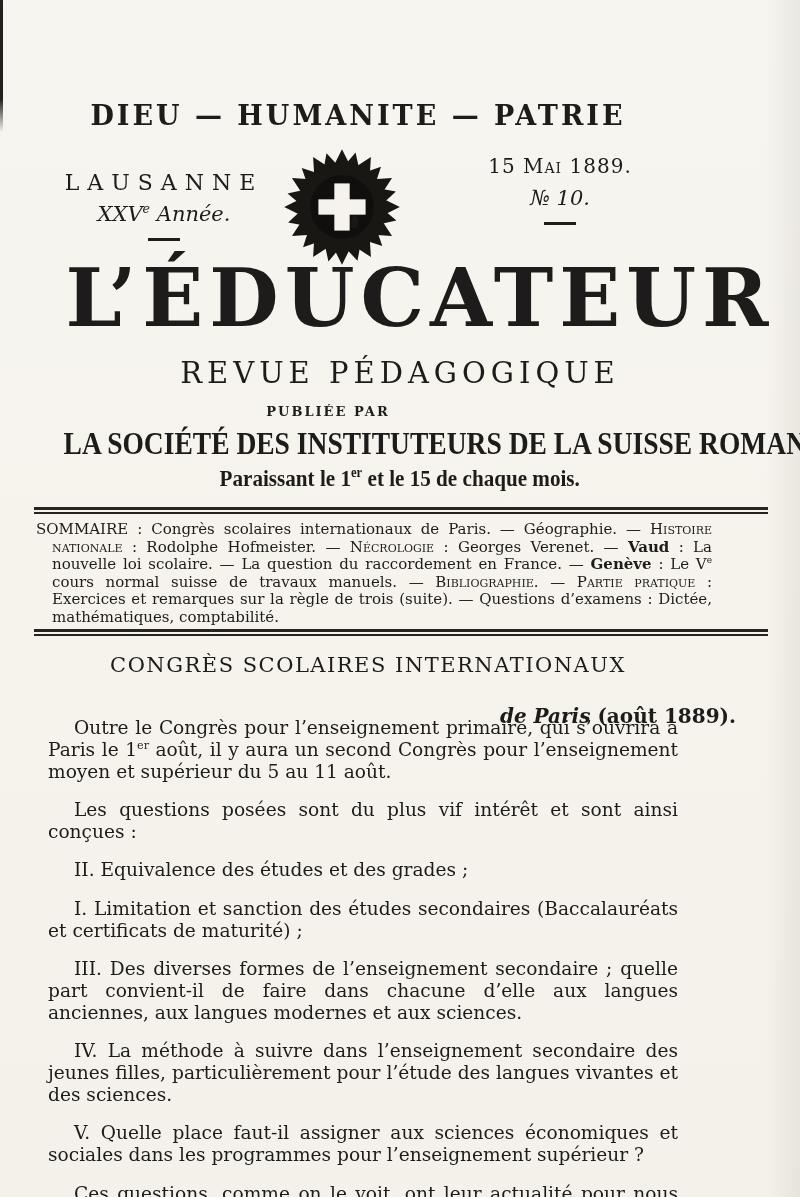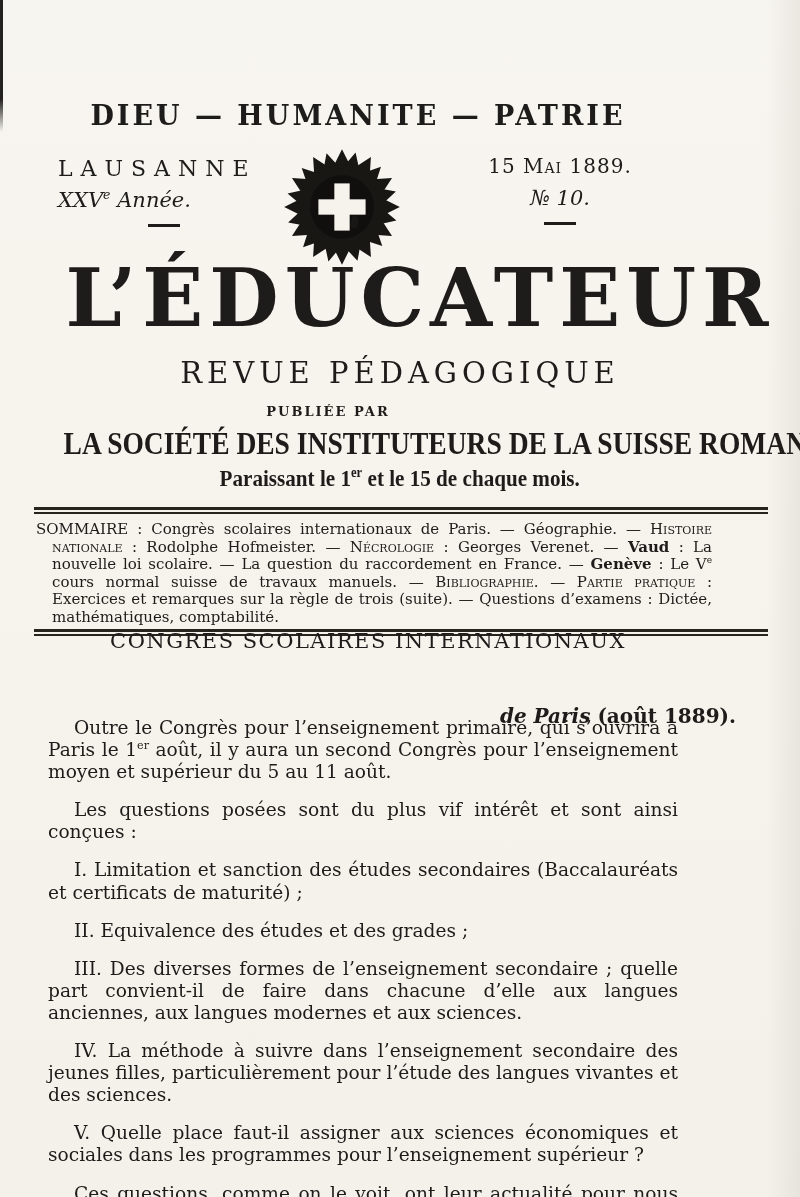--- a/index.html
+++ b/index.html
@@ -25,21 +25,21 @@
     position:absolute; left:0; top:0; width:3px; height:132px;
     background:linear-gradient(180deg,#22211f 75%, rgba(34,33,31,0)); 
   }
 
   .motto{
     position:absolute; top:100px; left:0; width:716px;
     text-align:center; font-weight:bold;
     font-size:27px; letter-spacing:3px; white-space:nowrap;
   }
 
-  .mast-left{ position:absolute; top:156px; left:58px;  width:212px; text-align:left; }
+  .mast-left{ position:absolute; top:170px; left:58px;  width:212px; text-align:center; }
   .mast-right{position:absolute; top:154px; left:454px; width:212px; text-align:center; }
   .mast-place{ font-size:22px; letter-spacing:8px; white-space:nowrap; }
   .mast-year{ font-size:21px; font-style:italic; margin-top:7px; }
   .mast-date{ font-size:20px; letter-spacing:1px; }
   .mast-no{ font-size:21px; font-style:italic; margin-top:8px; }
   .mast-dash{ width:32px; height:3px; background:#1d1c1a; margin:12px auto 0 auto; }
 
   .emblem{ position:absolute; left:283px; top:148px; width:118px; height:118px; }
 
   .title{
@@ -75,21 +75,21 @@
   .rule-top{ top:507px; }
   .rule-bottom{ top:629px; }
 
   .sommaire{
     position:absolute; top:521px; left:36px; width:676px;
     font-size:15px; line-height:17.6px; text-align:justify;
     padding-left:16px; text-indent:-16px;
   }
 
   .article-title{
-    position:absolute; top:629px; left:0; width:736px; text-align:center;
+    position:absolute; top:653px; left:0; width:736px; text-align:center;
     font-size:21px; letter-spacing:1.5px;
   }
   .article-subtitle{
     position:absolute; top:704px; left:0; width:736px; text-align:right;
     font-size:20px;
     font-weight:bold;
   }
 
   .body-text{
     position:absolute; top:701px; left:32px; width:662px;
@@ -151,21 +151,21 @@
   <div class="sommaire"><span>SOMMAIRE : Congrès scolaires internationaux de Paris. — Géographie. — </span><span class="sc">Histoire nationale</span><span> : Rodolphe Hofmeister. — </span><span class="sc">Nécrologie</span><span> : Georges Verenet. — </span><span class="b">Vaud</span><span> : La nouvelle loi scolaire. — La question du raccordement en France. — </span><span class="b">Genève</span><span> : Le V</span><span class="sup">e</span><span> cours normal suisse de travaux manuels. — </span><span class="sc">Bibliographie</span><span>. — </span><span class="sc">Partie pratique</span><span> : Exercices et remarques sur la règle de trois (suite). — Questions d’examens : Dictée, mathématiques, comptabilité.</span></div>
 
   <div class="rule-double rule-bottom"></div>
 
   <div class="article-title">CONGRÈS SCOLAIRES INTERNATIONAUX</div>
   <div class="article-subtitle"><span class="it">de Paris</span><span> (août 1889).</span></div>
 
   <div class="body-text">
     <p><span>Outre le Congrès pour l’enseignement primaire, qui s’ouvrira à Paris le 1</span><span class="sup">er</span><span> août, il y aura un second Congrès pour l’enseignement moyen et supérieur du 5 au 11 août.</span></p>
     <p><span>Les questions posées sont du plus vif intérêt et sont ainsi conçues :</span></p>
+    <p><span>II. Equivalence des études et des grades ;</span></p>
     <p><span>I. Limitation et sanction des études secondaires (Baccalauréats et certificats de maturité) ;</span></p>
-    <p><span>II. Equivalence des études et des grades ;</span></p>
     <p><span>III. Des diverses formes de l’enseignement secondaire ; quelle part convient-il de faire dans chacune d’elle aux langues anciennes, aux langues modernes et aux sciences.</span></p>
     <p><span>IV. La méthode à suivre dans l’enseignement secondaire des jeunes filles, particulièrement pour l’étude des langues vivantes et des sciences.</span></p>
     <p><span>V. Quelle place faut-il assigner aux sciences économiques et sociales dans les programmes pour l’enseignement supérieur ?</span></p>
     <p><span>Ces questions, comme on le voit, ont leur actualité pour nous Suisses, comme pour les Français et les autres peuples. Aussi le</span></p>
   </div>
 
 </div>
 
 </body></html>

